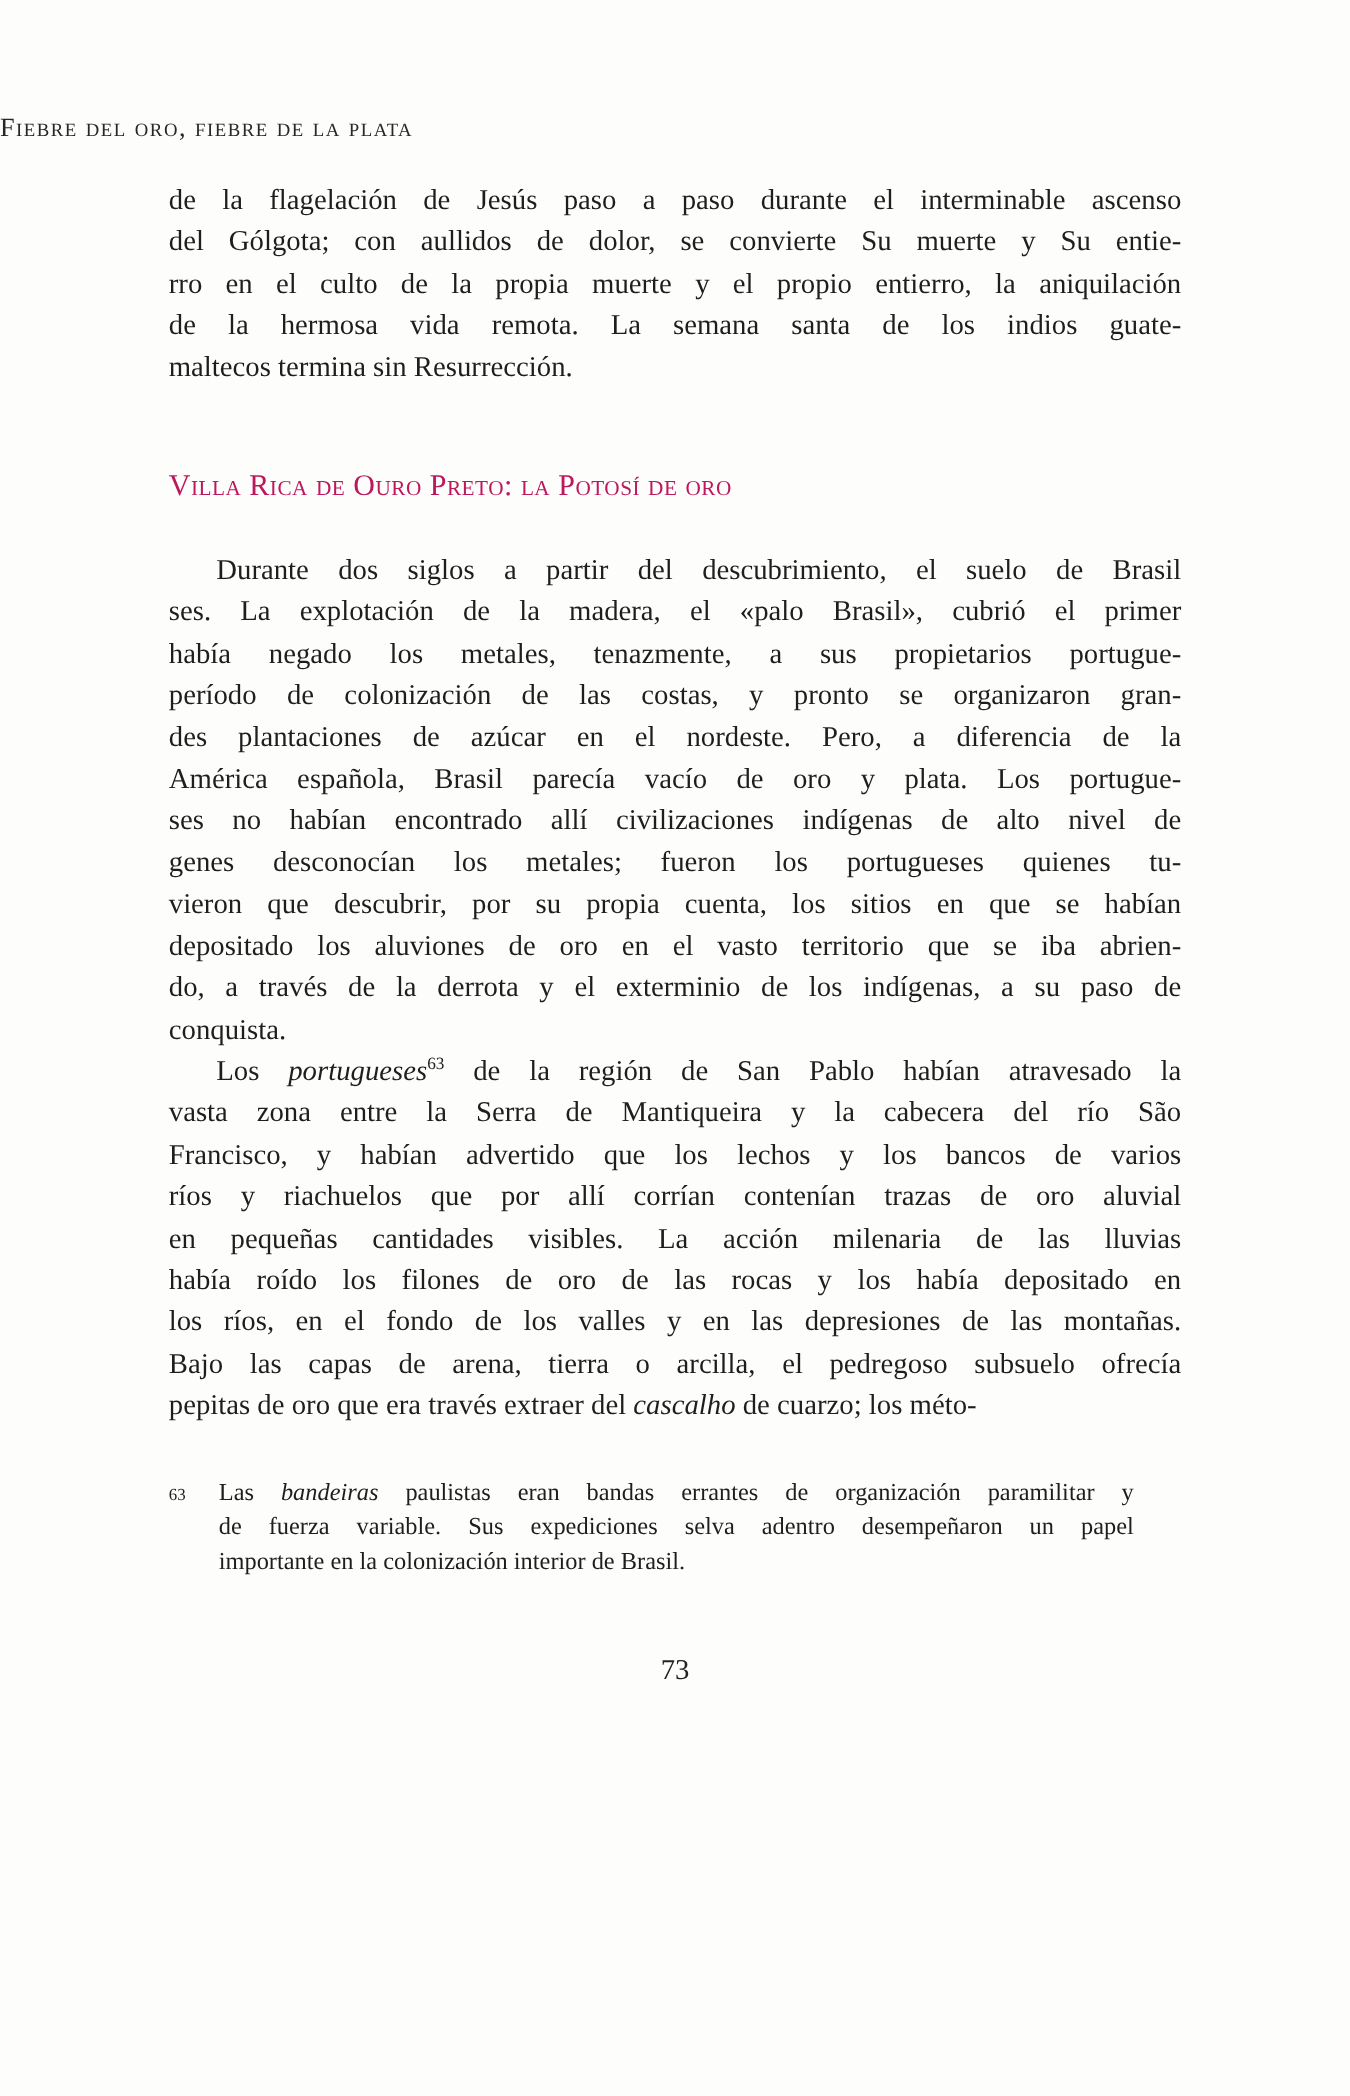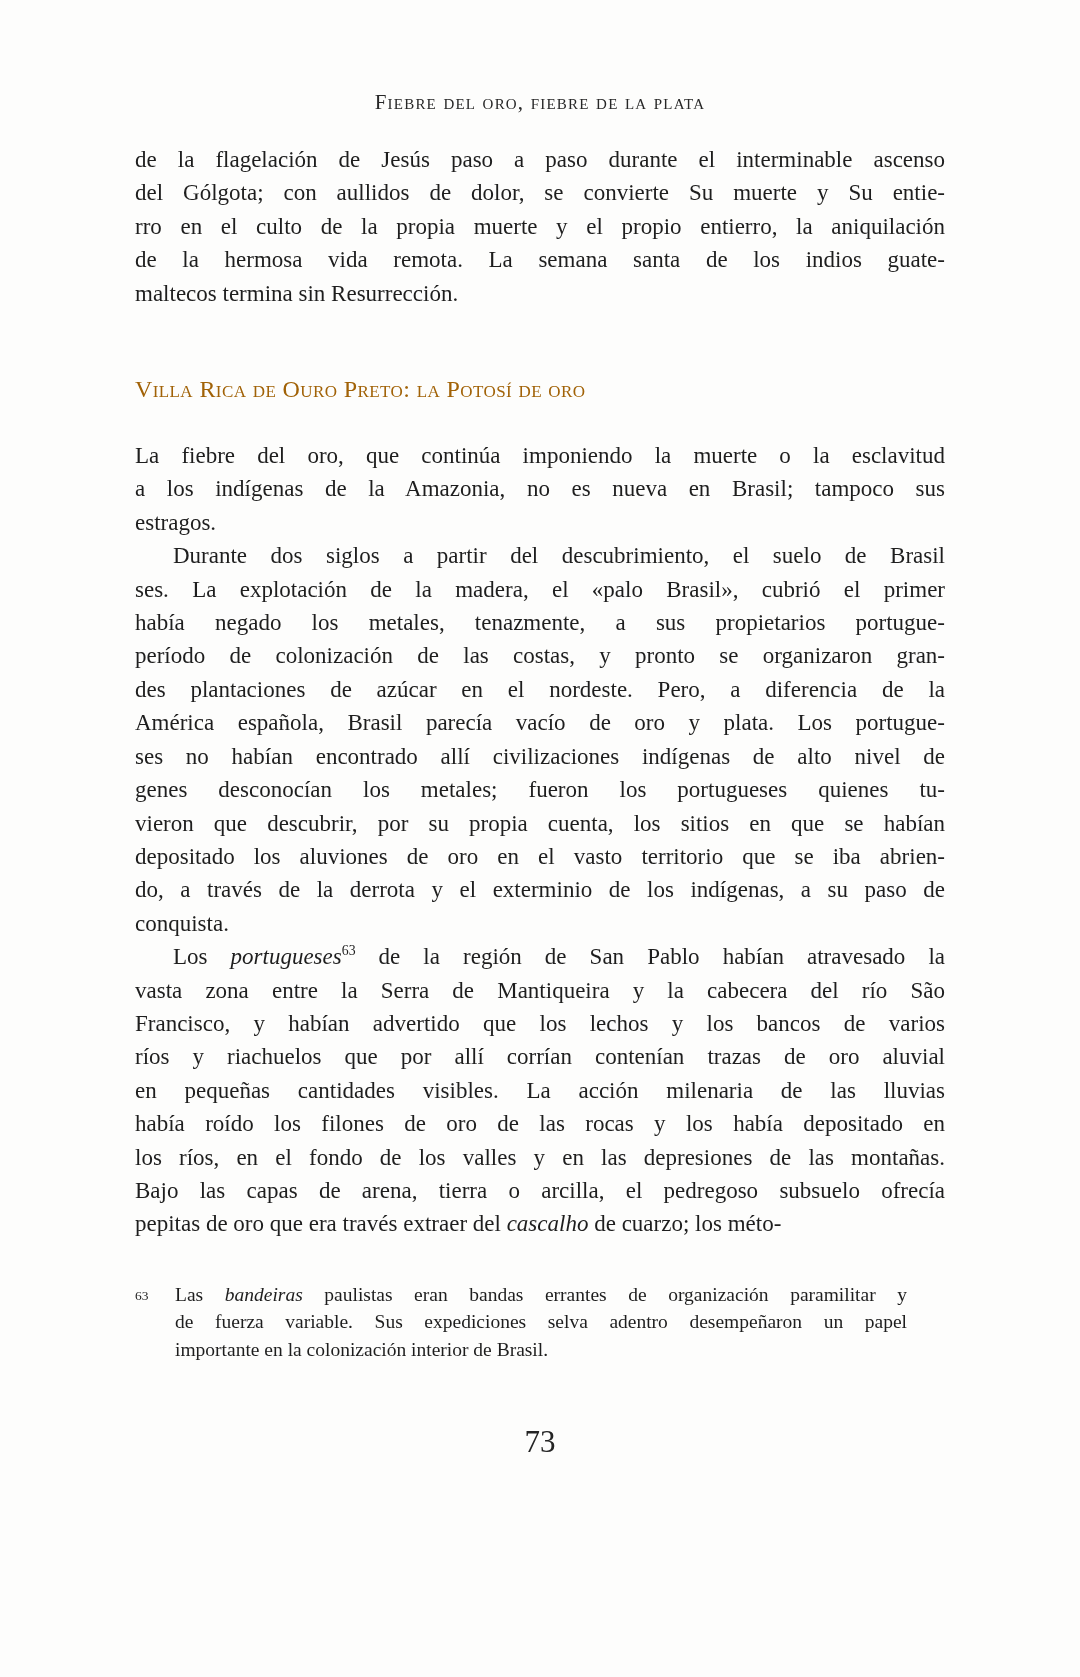--- a/index.html
+++ b/index.html
@@ -9,21 +9,21 @@
     width: 1080px;
     height: 1677px;
     margin: 0 auto;
     background: #fdfdfc;
     color: #1e1e1e;
     font-family: "Liberation Serif", "DejaVu Serif", serif;
     overflow: hidden;
   }
   .running-head {
     padding-top: 90px;
-    text-align: center;
+    text-align: left;
     font-variant: small-caps;
     font-size: 21px;
     letter-spacing: 1.2px;
     color: #272727;
   }
   .column {
     width: 810px;
     margin: 0 auto;
   }
   .paragraph {
@@ -42,41 +42,41 @@
     vertical-align: super;
     line-height: 0;
   }
   .intro { margin-top: 28px; }
   .section-heading {
     margin-top: 66px;
     font-weight: normal;
     font-variant: small-caps;
     font-size: 24px;
     letter-spacing: 0.4px;
-    color: #a16207;
+    color: #be185d;
   }
   .section-heading + .paragraph { margin-top: 36px; }
   .footnote {
     position: relative;
     margin-top: 40px;
     padding-left: 40px;
     width: 772px;
     font-size: 19.5px;
     line-height: 27.6px;
   }
   .footnote-marker {
     position: absolute;
     left: 0;
     top: 1px;
     font-size: 13.5px;
   }
   .page-number {
     margin-top: 60px;
     text-align: center;
-    font-size: 31px;
+    font-size: 23px;
     color: #242424;
   }
 </style>
 </head>
 <body>
 
 <div class="page">
   <div class="running-head">Fiebre del oro, fiebre de la plata</div>
 
   <div class="column">
@@ -84,25 +84,20 @@
     <div class="paragraph intro">
         <div class="line"><span>de la flagelación de Jesús paso a paso durante el interminable ascenso</span></div>
         <div class="line"><span>del Gólgota; con aullidos de dolor, se convierte Su muerte y Su entie-</span></div>
         <div class="line"><span>rro en el culto de la propia muerte y el propio entierro, la aniquilación</span></div>
         <div class="line"><span>de la hermosa vida remota. La semana santa de los indios guate-</span></div>
         <div class="line para-last"><span>maltecos termina sin Resurrección.</span></div>
       </div>
 
     <h2 class="section-heading">Villa Rica de Ouro Preto: la Potosí de oro</h2>
 
-    <div class="paragraph">
-        <div class="line"><span>La fiebre del oro, que continúa imponiendo la muerte o la esclavitud</span></div>
-        <div class="line"><span>a los indígenas de la Amazonia, no es nueva en Brasil; tampoco sus</span></div>
-        <div class="line para-last"><span>estragos.</span></div>
-      </div>
 
     <div class="paragraph">
         <div class="line indent"><span>Durante dos siglos a partir del descubrimiento, el suelo de Brasil</span></div>
         <div class="line"><span>ses. La explotación de la madera, el «palo Brasil», cubrió el primer</span></div>
         <div class="line"><span>había negado los metales, tenazmente, a sus propietarios portugue-</span></div>
         <div class="line"><span>período de colonización de las costas, y pronto se organizaron gran-</span></div>
         <div class="line"><span>des plantaciones de azúcar en el nordeste. Pero, a diferencia de la</span></div>
         <div class="line"><span>América española, Brasil parecía vacío de oro y plata. Los portugue-</span></div>
         <div class="line"><span>ses no habían encontrado allí civilizaciones indígenas de alto nivel de</span></div>
         <div class="line"><span>genes desconocían los metales; fueron los portugueses quienes tu-</span></div>

